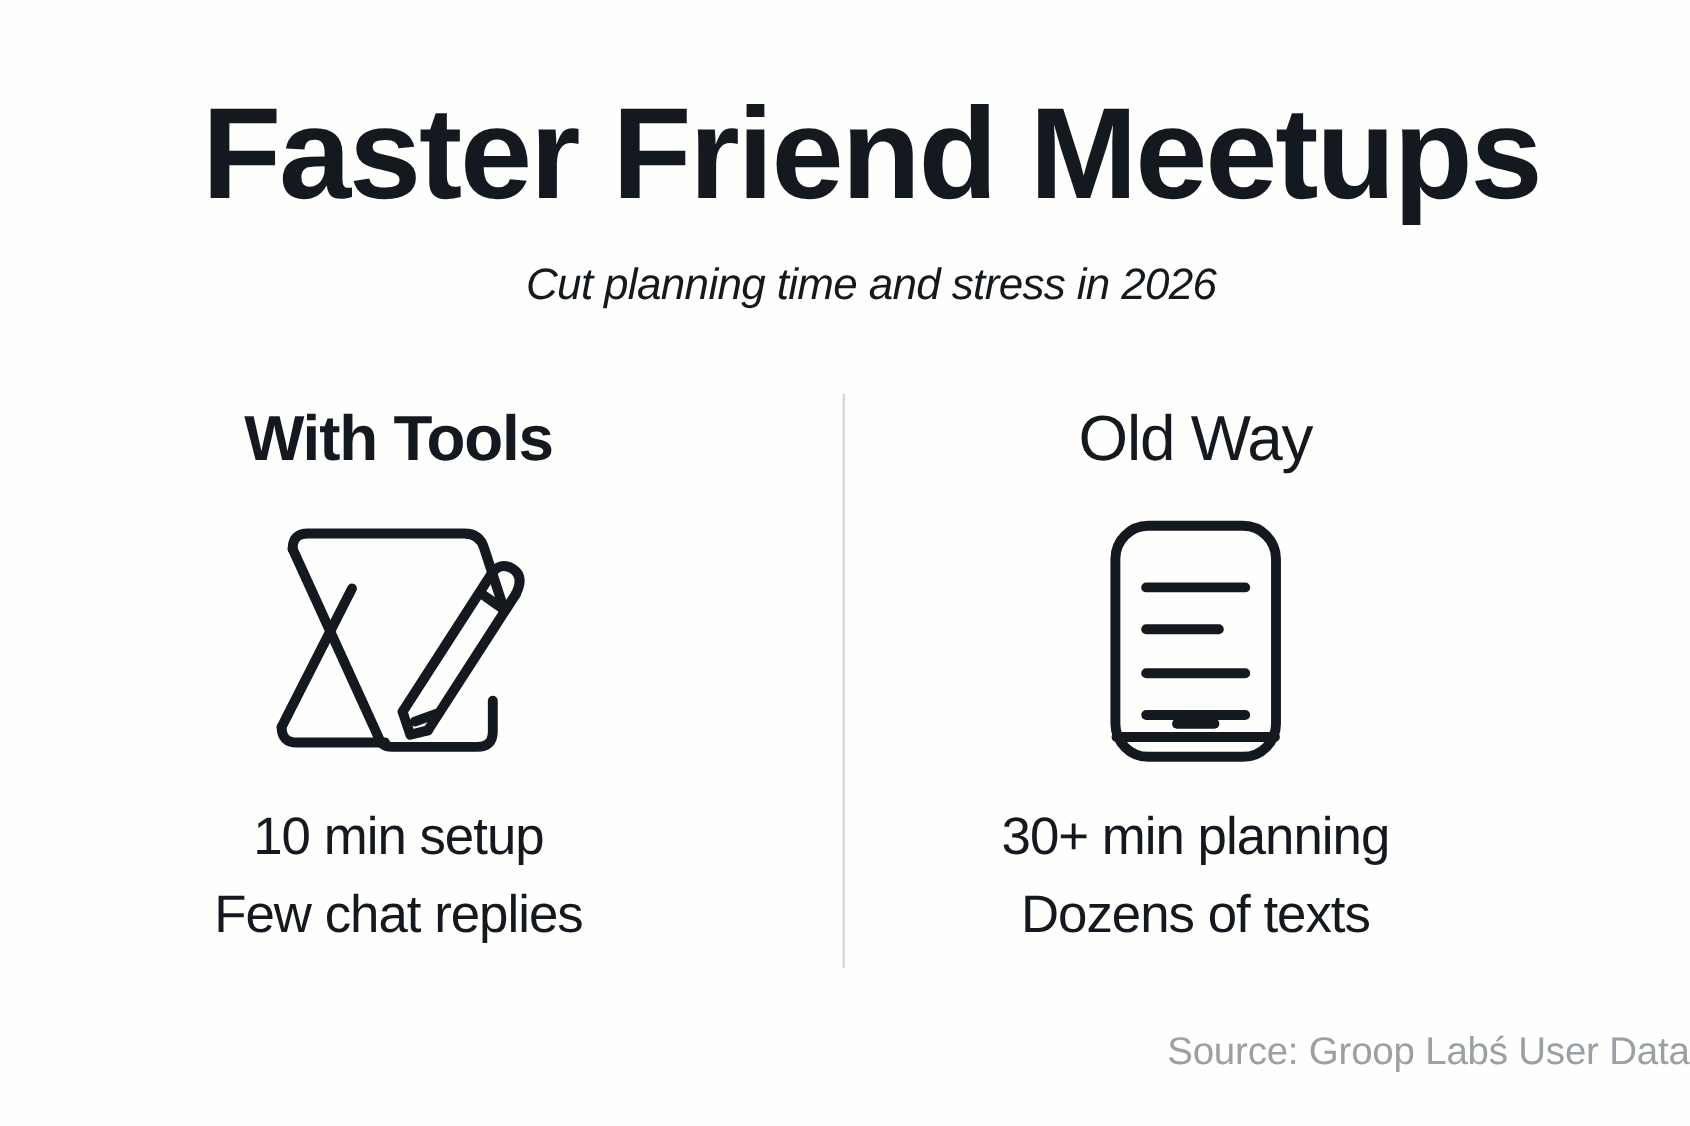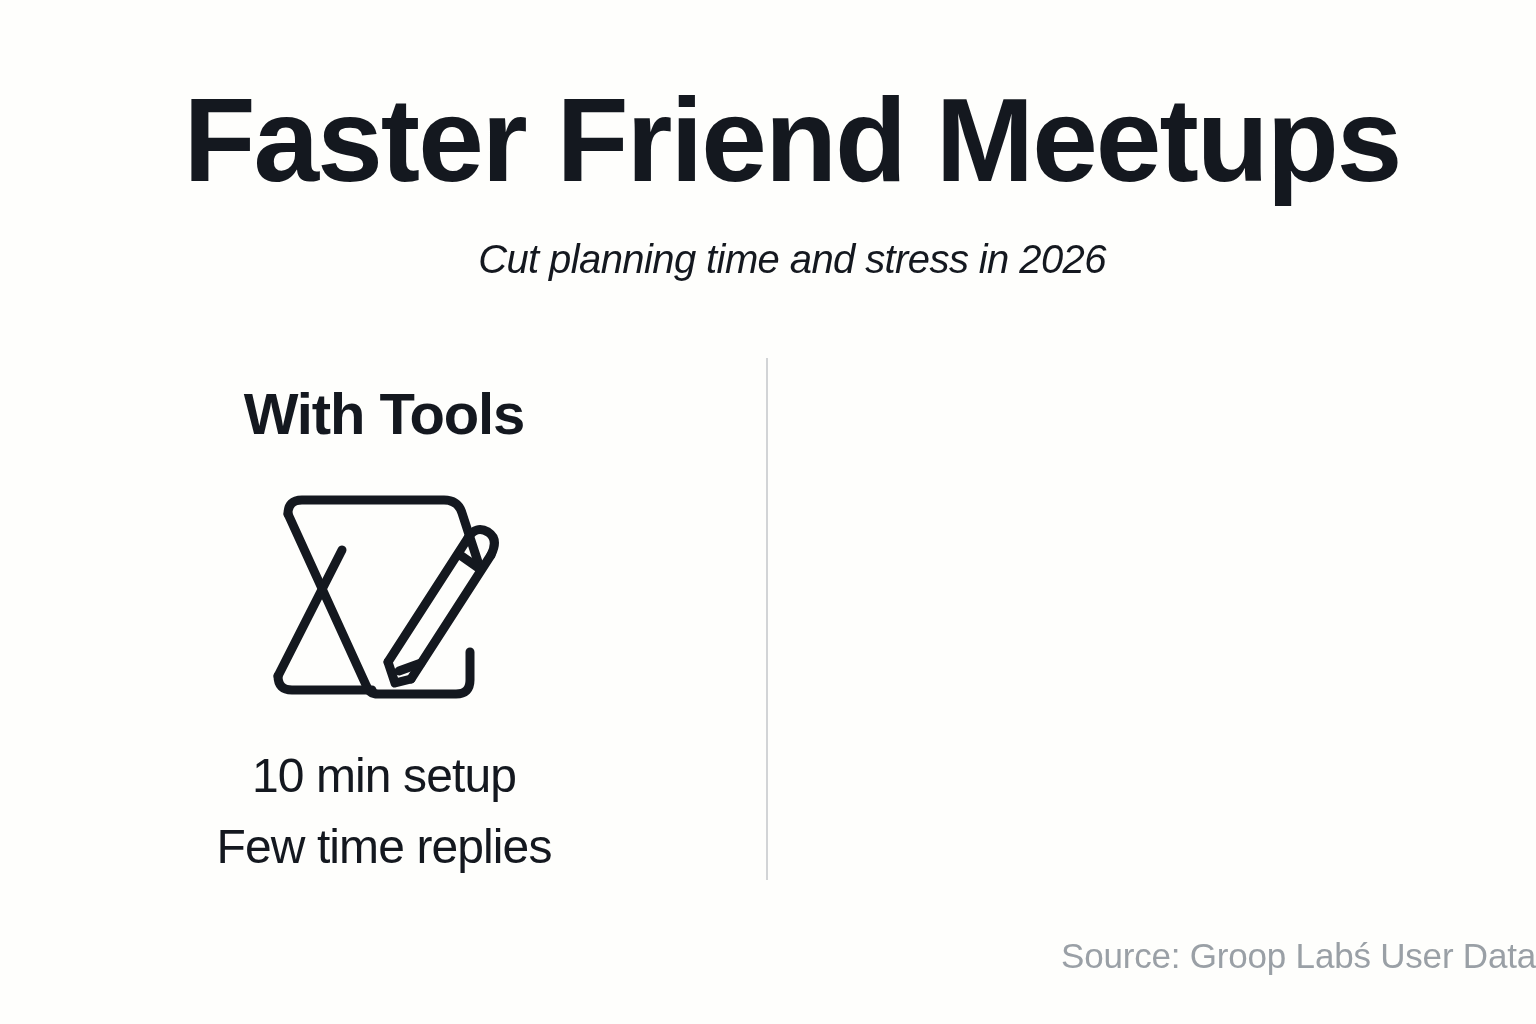--- a/index.html
+++ b/index.html
@@ -53,21 +53,21 @@
 
   
   .columns {
     position: absolute;
     top: 352px;
     left: 0;
     width: 1449px;
     height: 530px;
     display: flex;
     flex-direction: row;
-    align-items: flex-end;
+    align-items: center;
   }
   .column {
     width: 768px;
     display: flex;
     flex-direction: column;
     align-items: center;
   }
 
   .col-heading {
     font-size: 58px;
@@ -158,22 +158,46 @@
 
           <path d="M131 179 L153 171"></path>
 
           <path d="M200 46 Q208 33 220 40 Q231 47 223 63"></path>
           <path d="M192 63 L212 77"></path>
         </svg>
       </div>
 
       <div class="captions">
         <div class="caption-line">10 min setup</div>
-        <div class="caption-line">Few time replies</div>
+        <div class="caption-line">Few chat replies</div>
       </div>
     </div>
 
+    <div class="column">
+      <div class="col-heading normal">Old Way</div>
+
+      <div class="icon-wrap">
+        <svg width="158" height="222" viewBox="0 0 158 222" fill="none" stroke="#14181f" stroke-width="9" stroke-linecap="round" stroke-linejoin="round" aria-hidden="true">
+
+          <rect x="6" y="6" width="146" height="210" rx="30" ry="30"></rect>
+
+          <path d="M34 62 L124 62"></path>
+          <path d="M34 100 L100 100"></path>
+          <path d="M34 140 L124 140"></path>
+          <path d="M34 178 L124 178"></path>
+
+          <path d="M7 164 L151 164" transform="translate(0,34)"></path>
+
+          <path d="M62 226 L96 226" transform="translate(0,-40)"></path>
+        </svg>
+      </div>
+
+      <div class="captions">
+        <div class="caption-line">30+ min planning</div>
+        <div class="caption-line">Dozens of texts</div>
+      </div>
+    </div>
 
   </div>
 
   <div class="source">Source: Groop Labś User Data</div>
 
 </div>
 
 </body></html>

